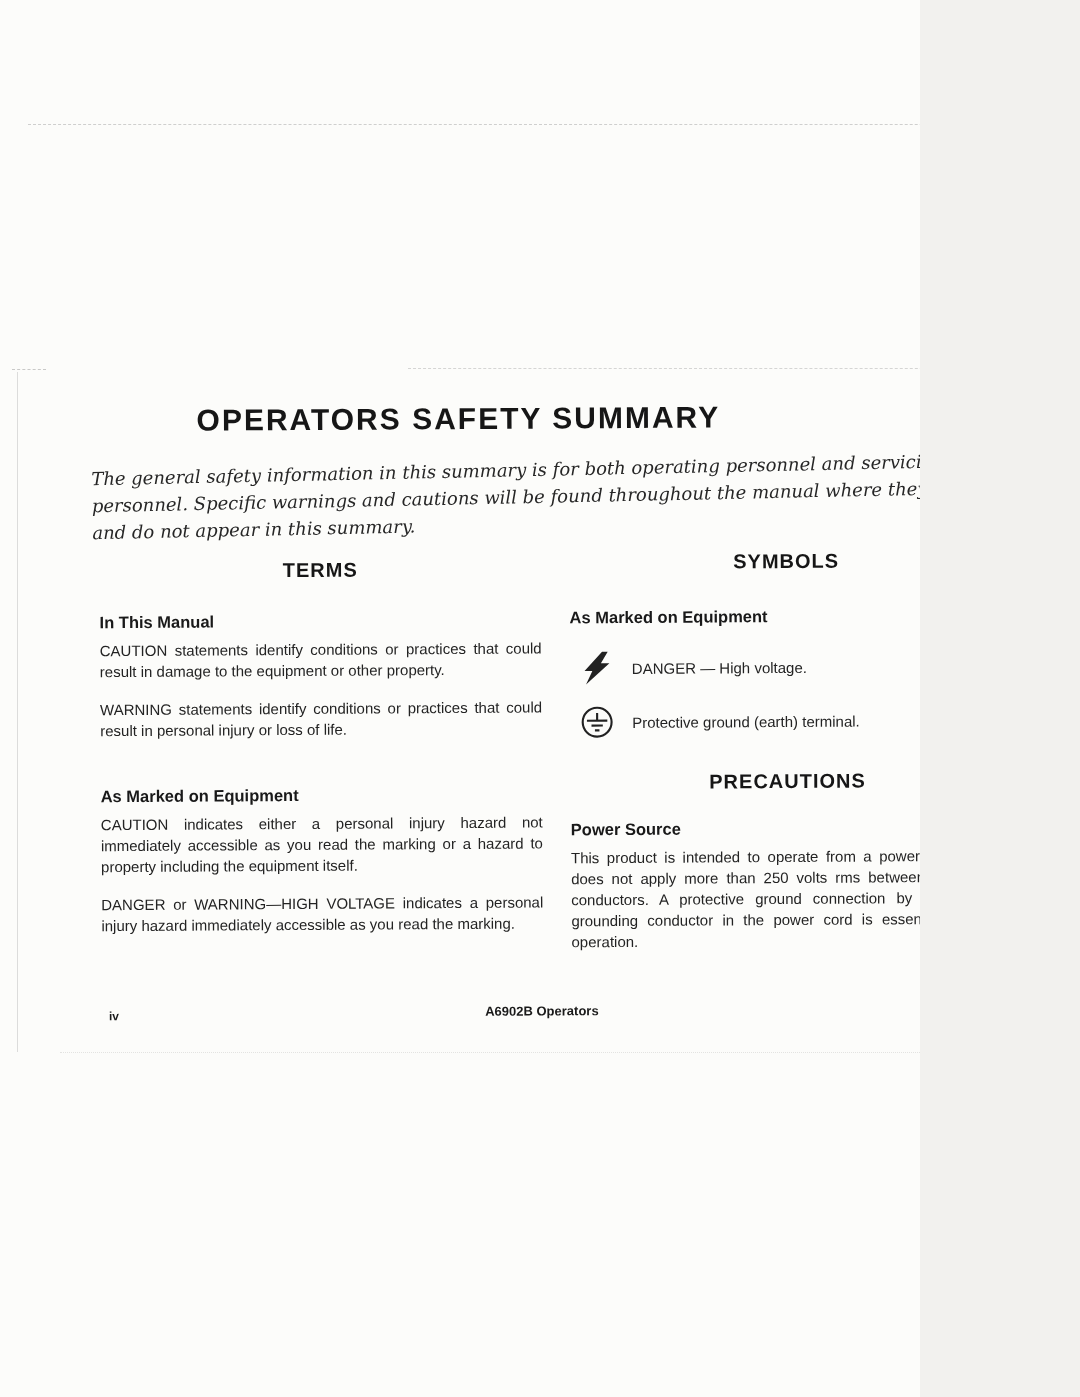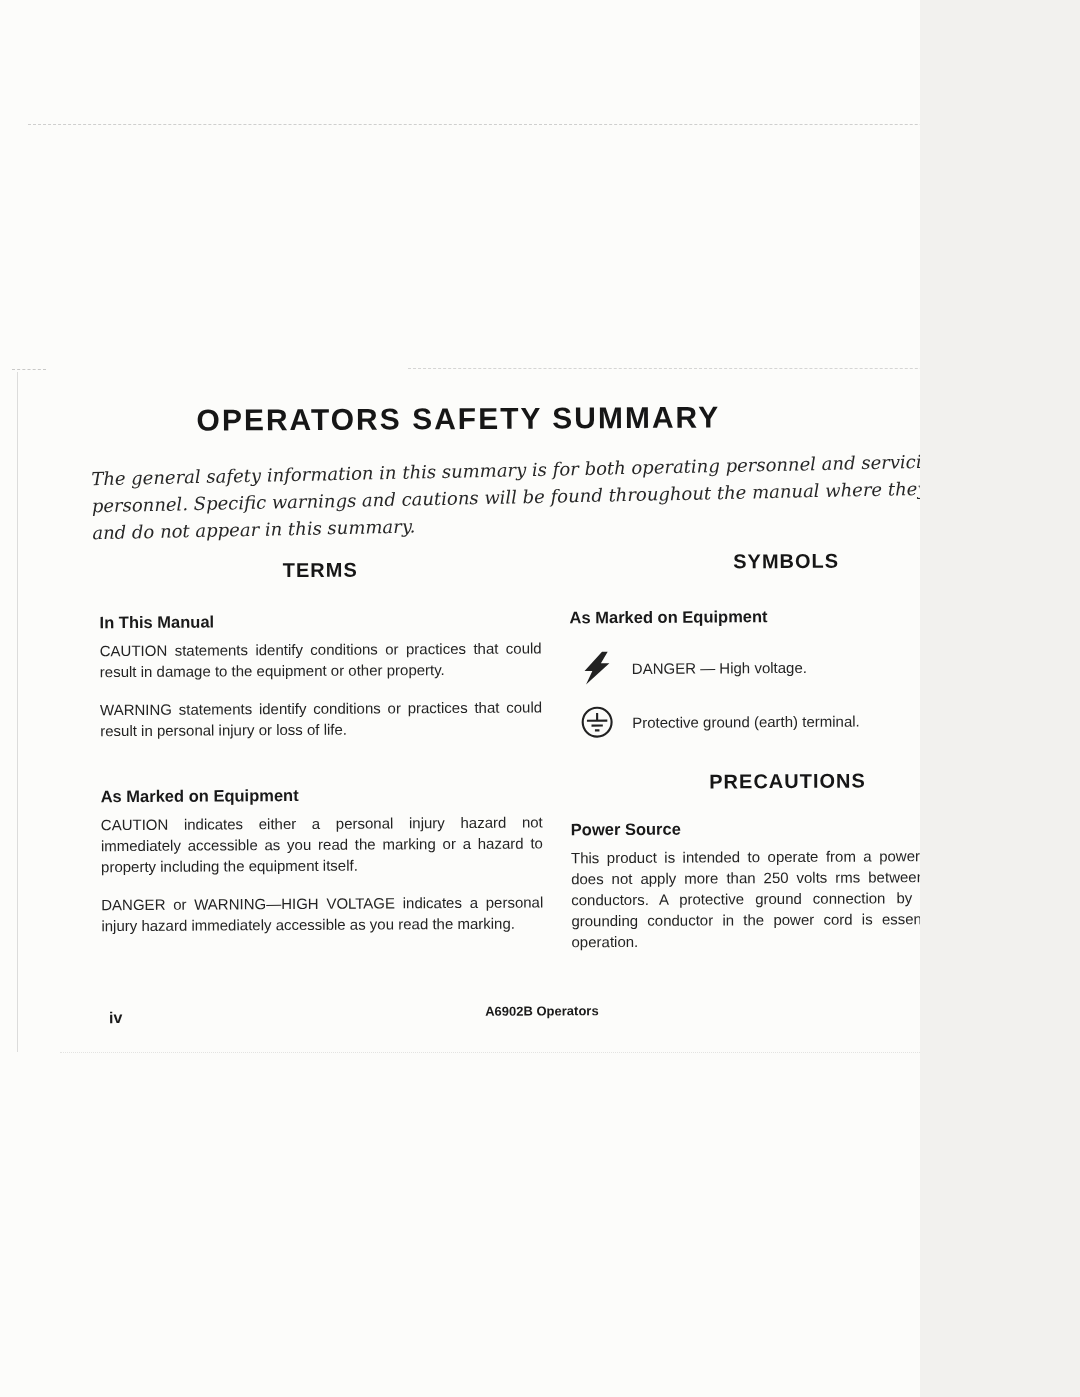--- a/index.html
+++ b/index.html
@@ -61,21 +61,21 @@
     padding-left:10px; margin-bottom:16px; min-height:38px;
   }
   .symbol-icon { flex:0 0 auto; width:34px; height:34px; }
   .symbol-icon svg { width:100%; height:100%; display:block; }
   .symbol-label { font-size:15px; line-height:21px; padding-top:7px; color:#232323; }
 
   .precautions-heading-wrap { margin-top:28px; }
 
   .footer-page-number {
     position:absolute; top:1007px; left:107px;
-    font-size:16px; font-weight:700; color:#1a1a1a;
+    font-size:12px; font-weight:700; color:#1a1a1a;
   }
   .footer-doc-title {
     position:absolute; top:1004px; left:20px; width:1040px;
     text-align:center; font-size:13px; font-weight:700; color:#1a1a1a;
   }
 </style>
 </head>
 <body>
 
 <div class="page">

